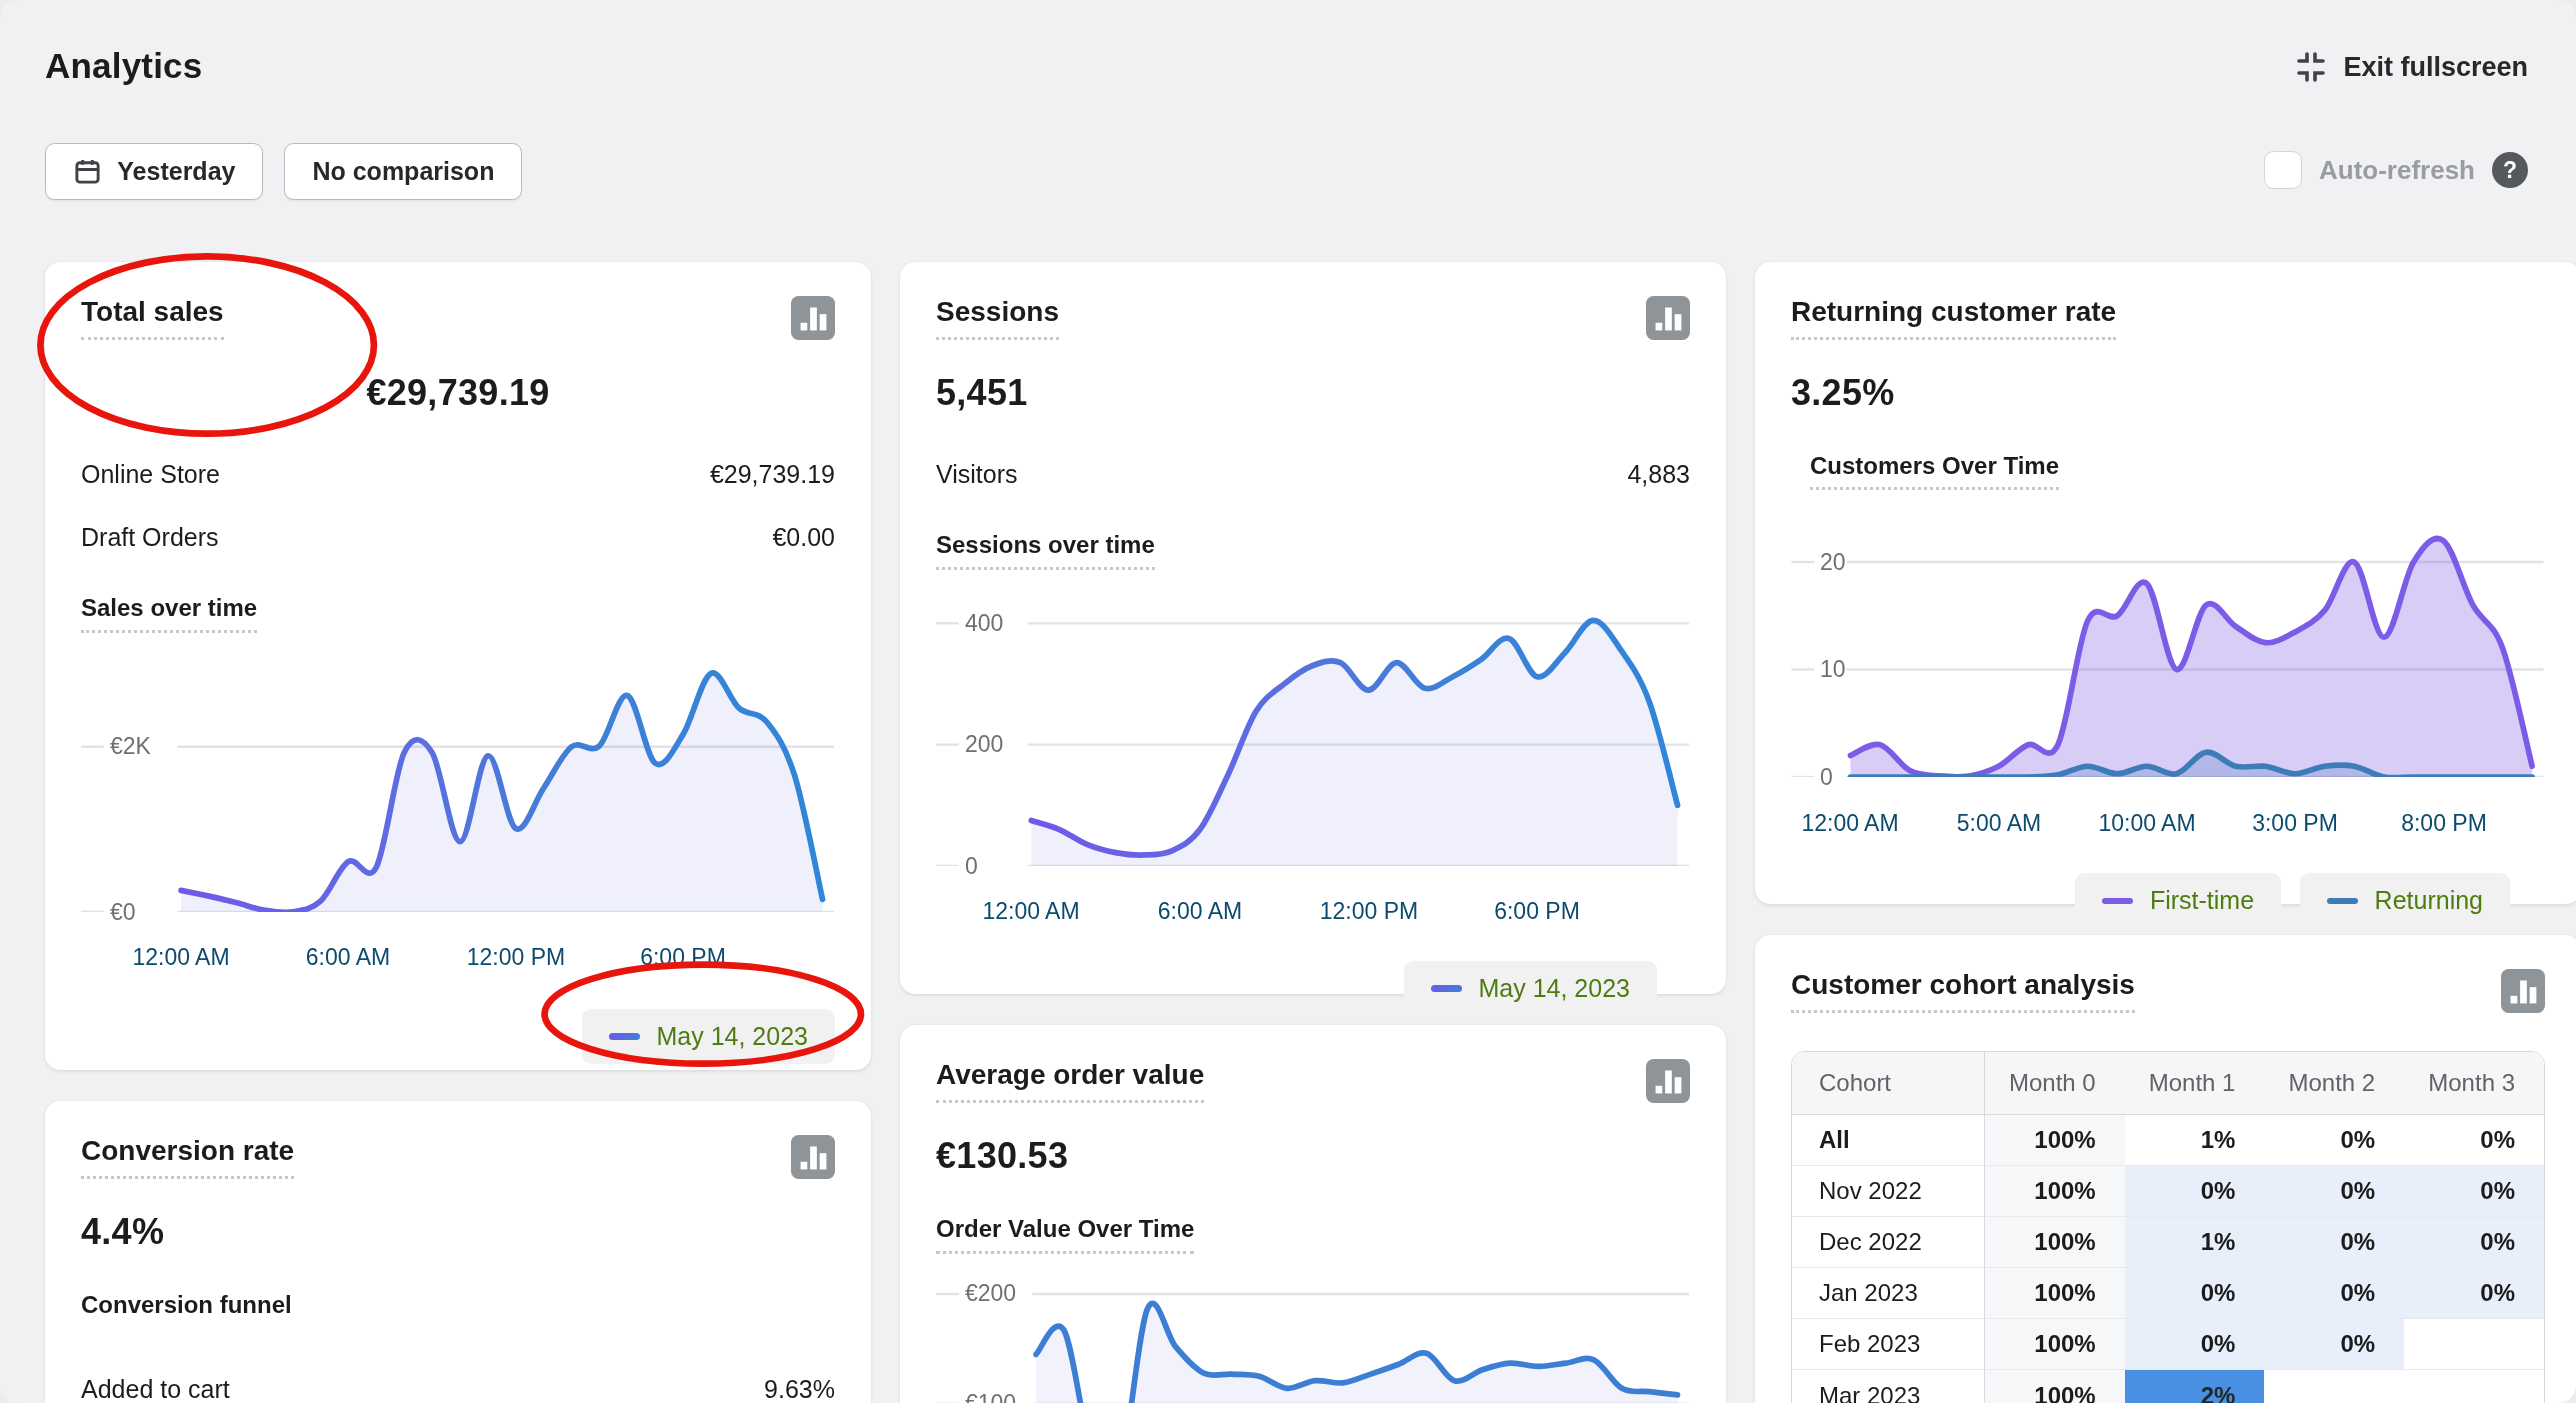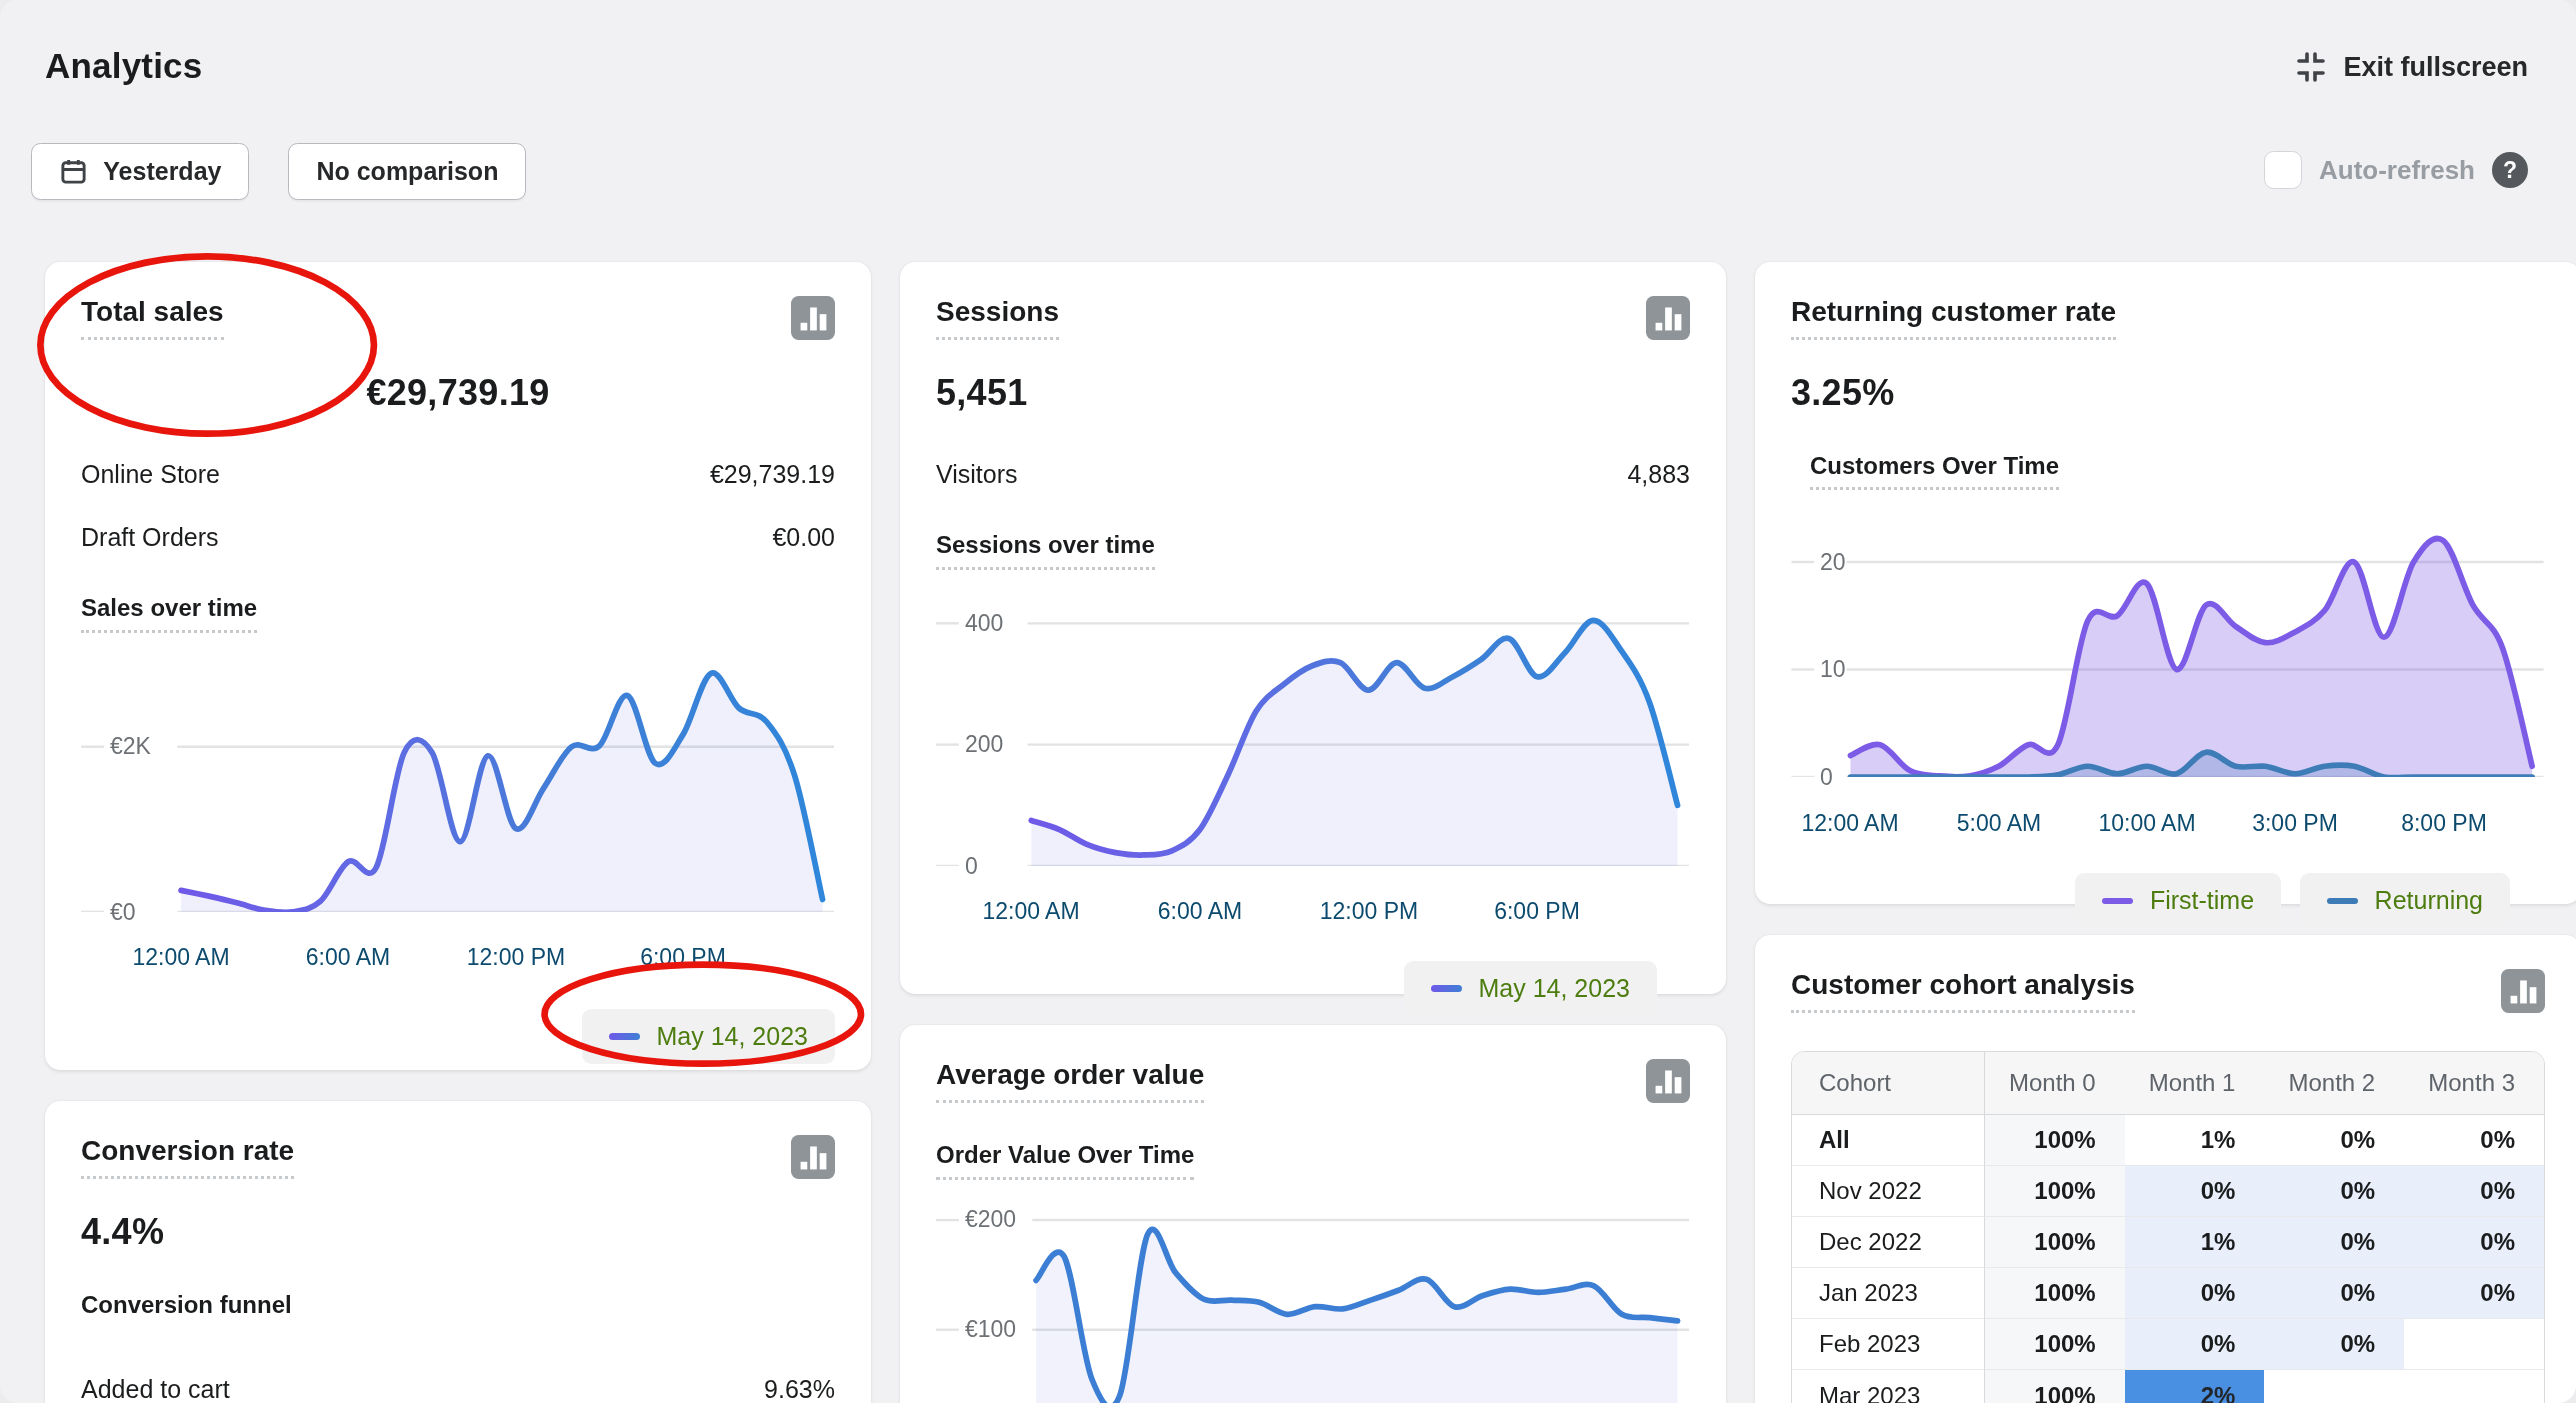--- a/index.html
+++ b/index.html
@@ -8,21 +8,21 @@
     position:relative; width:2576px; height:1403px; overflow:hidden;
     background:#f1f1f3;
     font-family:"Liberation Sans", sans-serif;
     color:#1a1c1d;
     border-radius:18px;
   }
   
   .page-title { position:absolute; left:45px; top:46px; font-size:35px; font-weight:700; letter-spacing:0.2px; }
   .exit-fs { position:absolute; right:48px; top:50px; display:flex; align-items:center; gap:15.3px;
     font-size:27px; font-weight:700; color:#26282a; cursor:pointer; background:none; border:none; }
-  .toolbar { position:absolute; left:31px; top:143px; display:flex; gap:39px;align-items:flex-end; }
+  .toolbar { position:absolute; left:45px; top:143px; display:flex; gap:21px;align-items:flex-end; }
   .btn { display:flex; align-items:center; gap:15.3px; height:57px; padding:0 27px;
     background:#fff; border:1.9px solid #b6babe; border-radius:9.5px;
     font-size:25px; font-weight:600; color:#26282a; box-shadow:0 1.9px 1px rgba(0,0,0,.04); cursor:pointer;
     font-family:"Liberation Sans", sans-serif; }
   .autorefresh { position:absolute; right:48px; top:151px; display:flex; align-items:center; gap:17px; }
   .checkbox { width:38px; height:38px; background:#fff; border:1.9px solid #d3d5d8; border-radius:9.5px; cursor:pointer; }
   .autorefresh-label { font-size:26px; color:#989da3; font-weight:600; }
   .help-badge { width:36px; height:36px; border-radius:50%; background:#55585c; color:#fff;
     display:flex; align-items:center; justify-content:center; font-size:23px; font-weight:700; }
   
@@ -239,20 +239,21 @@
     <div class="card-head">
       <div class="card-title">Average order value</div>
       <div class="chart-icon">
         <svg width="44" height="44" viewBox="0 0 46 46">
             <rect x="10" y="28" width="7" height="8" fill="#fff"></rect>
             <rect x="20" y="12" width="7" height="24" fill="#fff"></rect>
             <rect x="30" y="19" width="7" height="17" fill="#fff"></rect>
           </svg>
       </div>
     </div>
+    <div class="big-value">€130.53</div>
     <div class="sub-title" style="margin-top:38px;">Order Value Over Time</div>
     <div class="chart-wrap" style="width: 753px; height: 320px;">
         <div class="grid-label" style="left: 29px; top: -4.3px;">€200</div>
         <div class="grid-label" style="left: 29px; top: 105px;">€100</div>
         <svg width="753" height="248" style="display: block;" viewBox="0 0 790 260">
           <defs>
             <linearGradient id="G" x1="0" y1="0" x2="1" y2="0">
       <stop offset="0" stop-color="#7059e8"></stop>
       <stop offset="0.32" stop-color="#5f6be3"></stop>
       <stop offset="0.6" stop-color="#417fd6"></stop>

